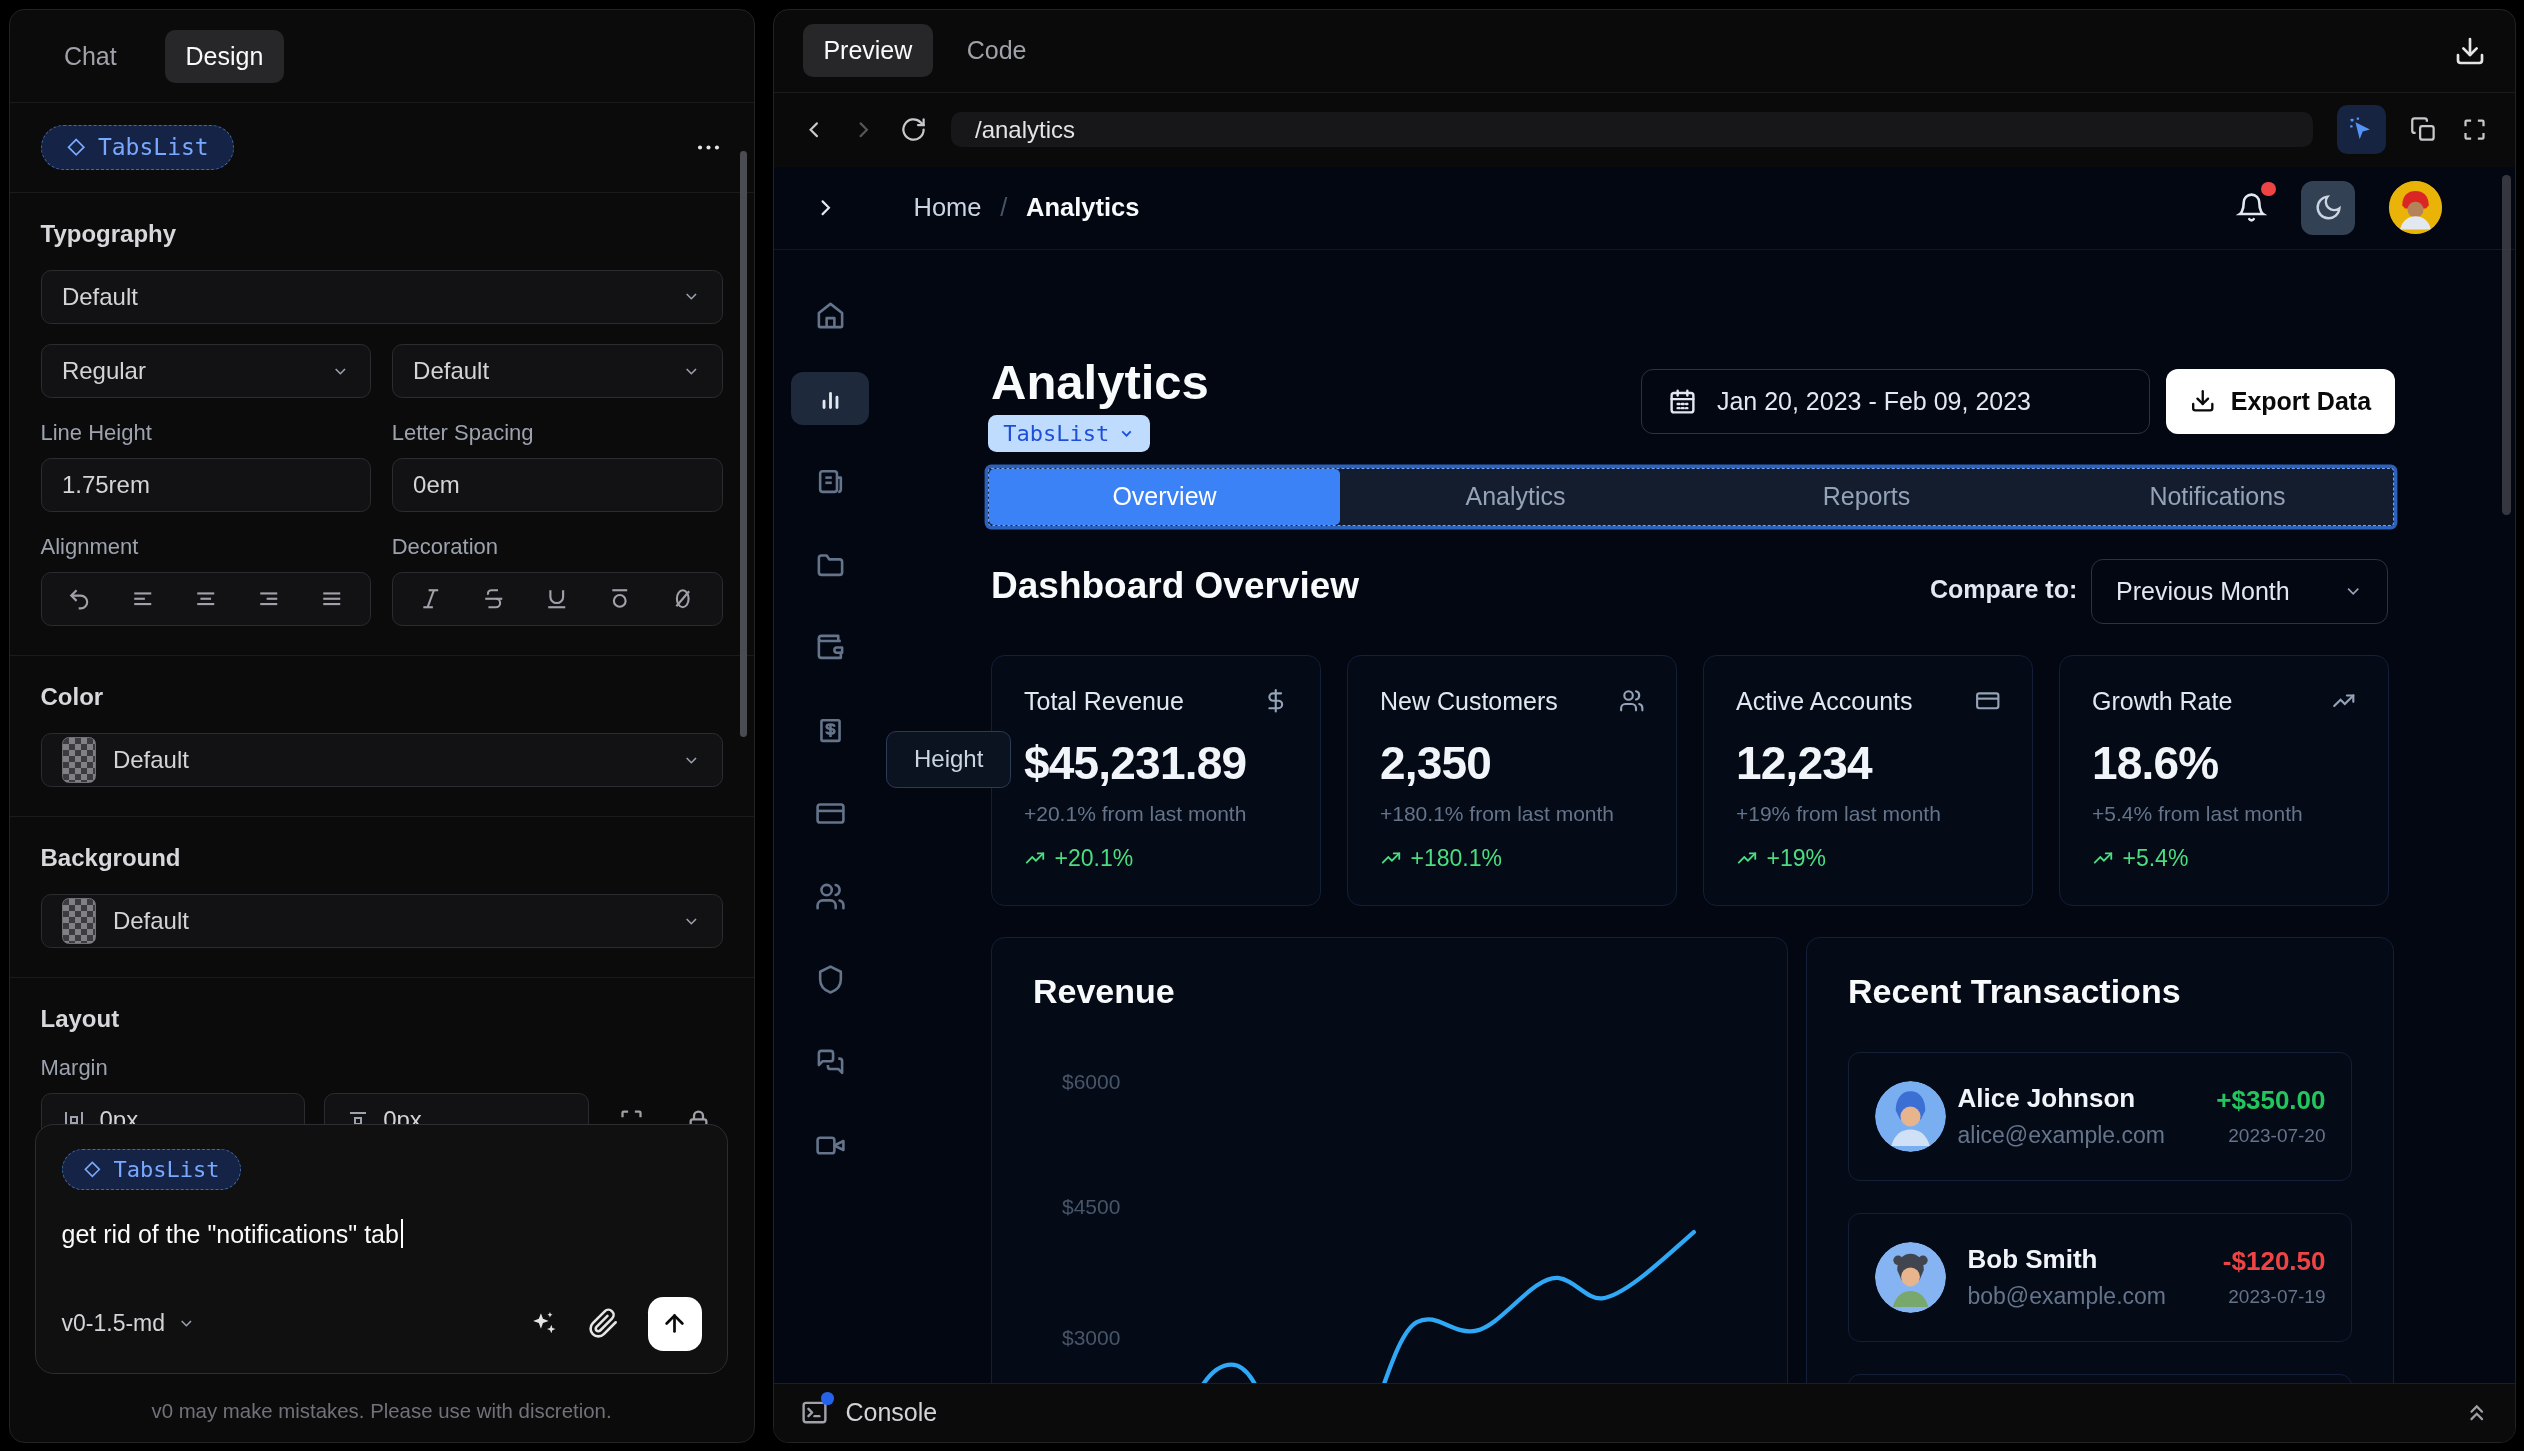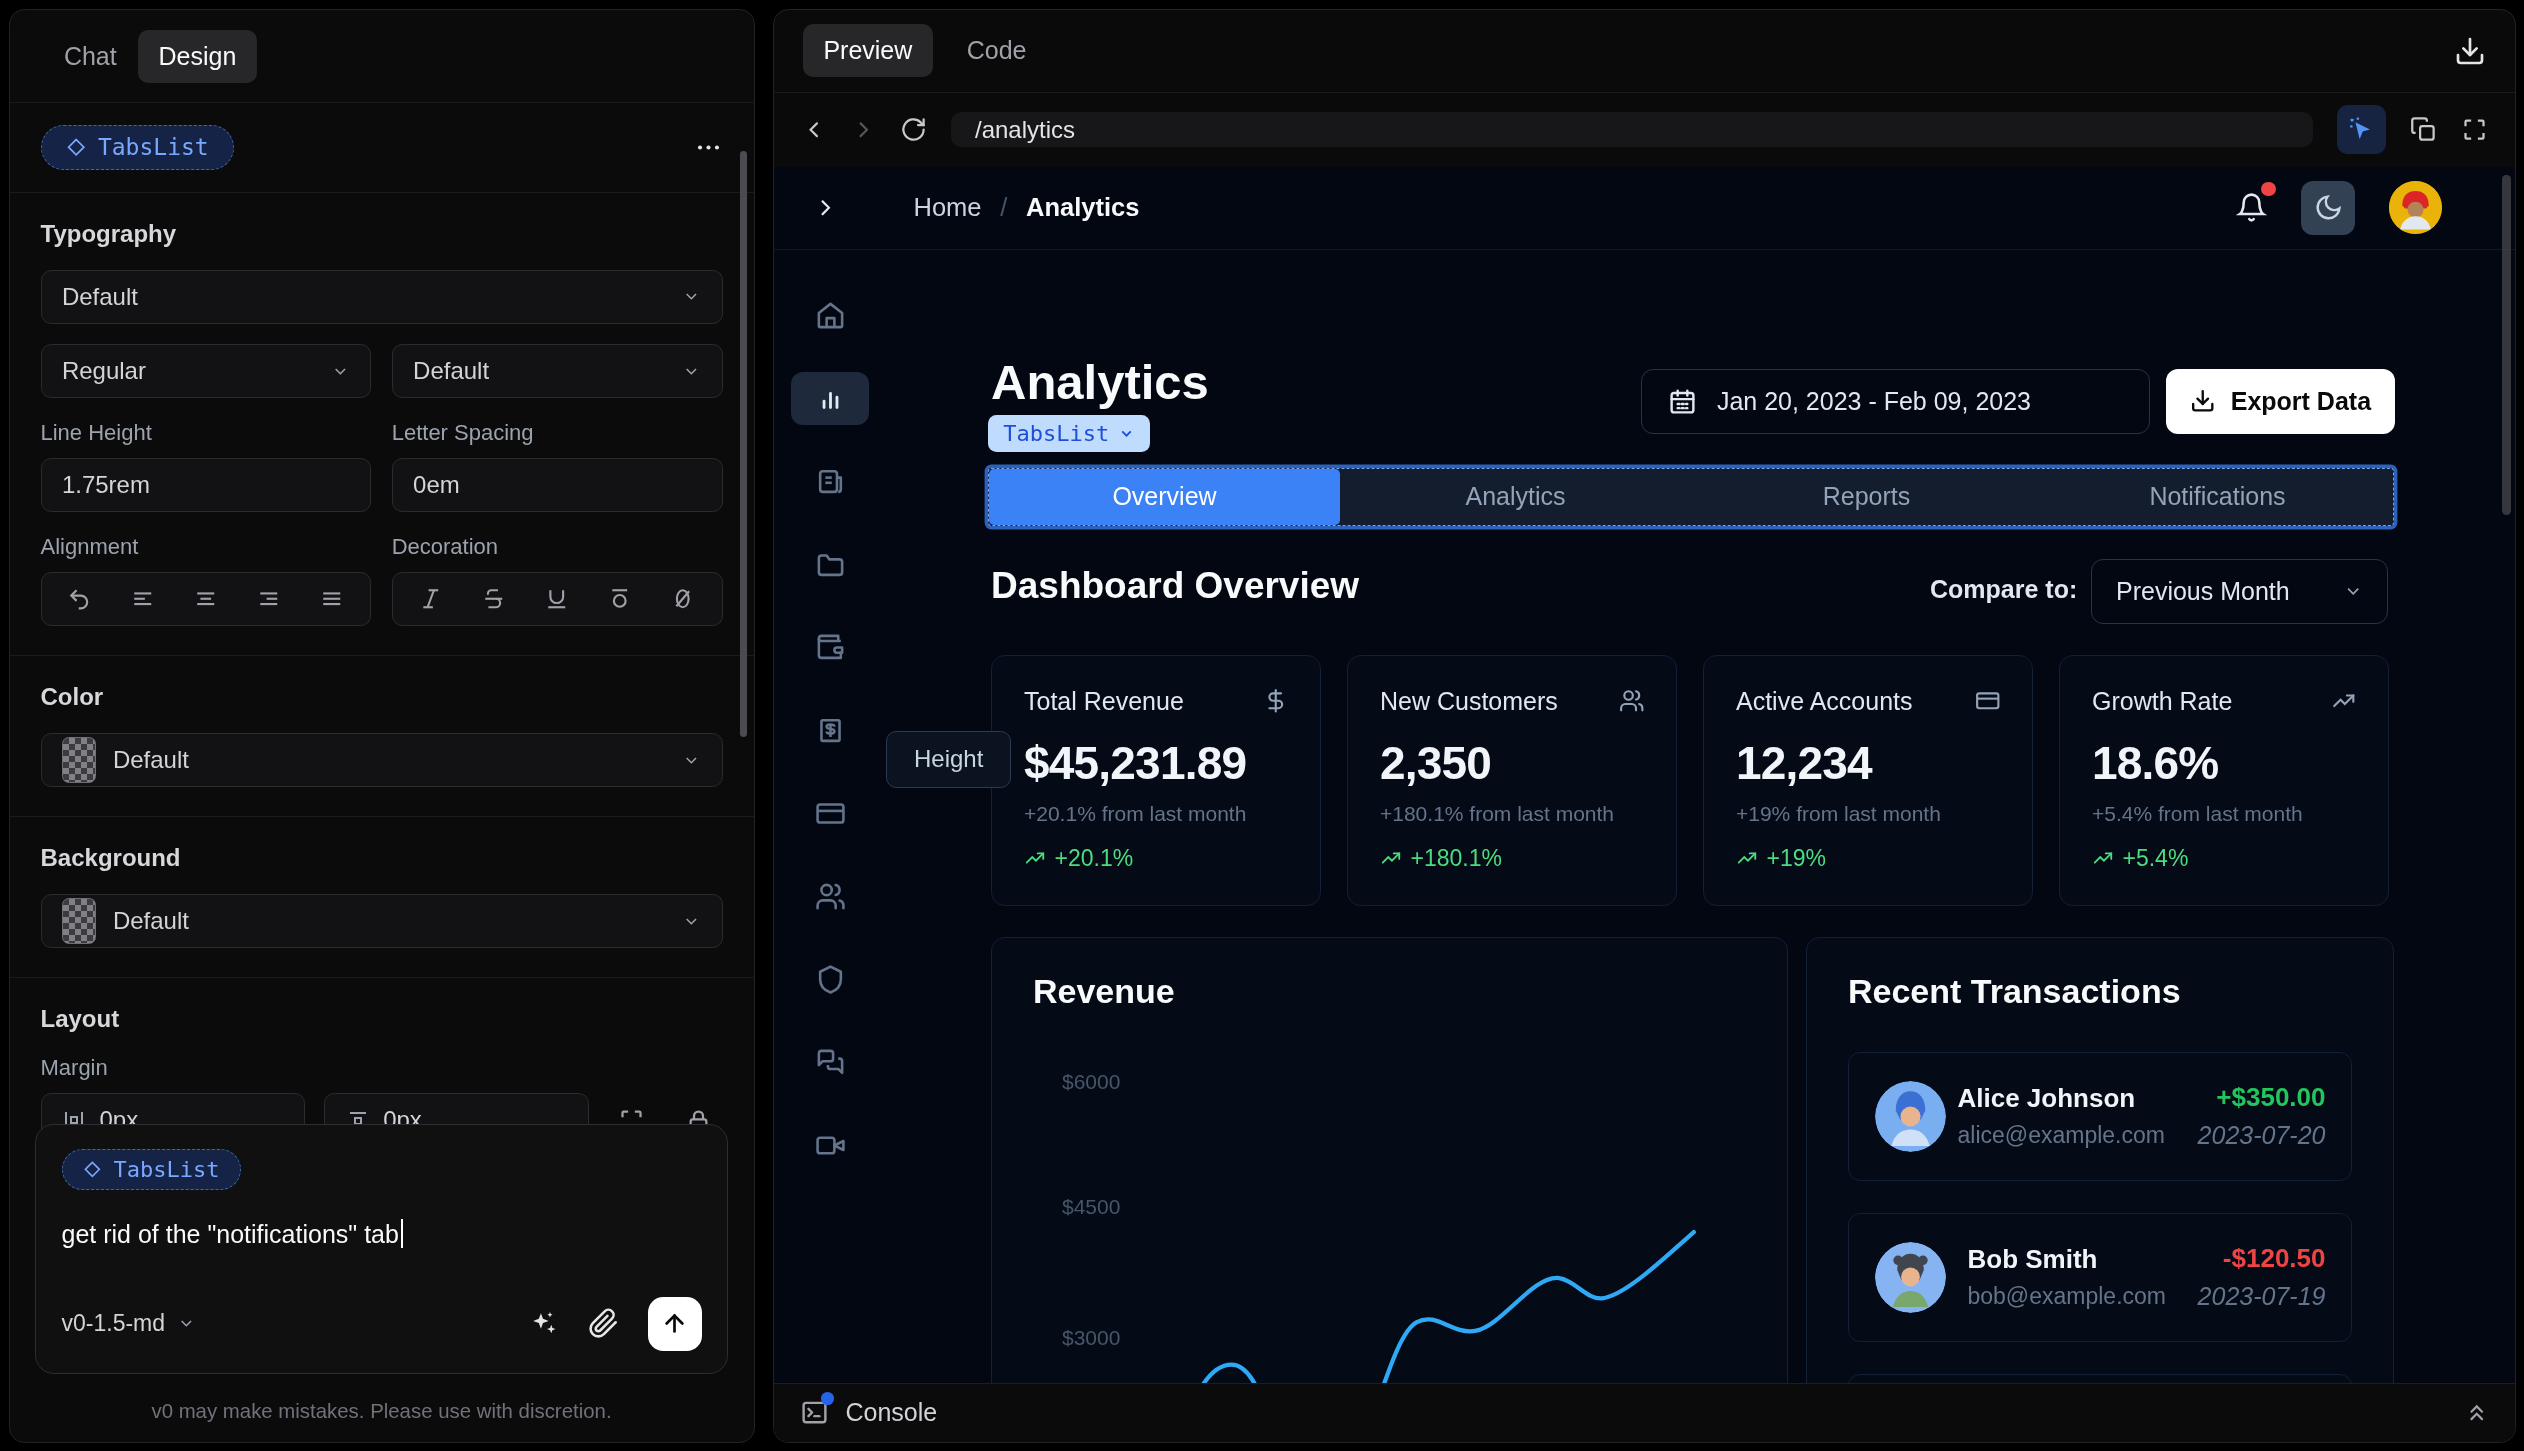--- a/index.html
+++ b/index.html
@@ -4,21 +4,21 @@
 <style>
   * { margin:0; padding:0; box-sizing:border-box; }
   html,body { background:#000; }
   body { width:2525px; height:1451px; position:relative; overflow:hidden;
          font-family:"Liberation Sans", sans-serif; color:#e5e5e5; }
   svg { display:block; }
 
   
   .left-panel { position:absolute; left:8.5px; top:8.5px; width:746px; height:1434px;
     background:#0b0b0b; border:1.7px solid #232323; border-radius:15.3px; overflow:hidden; }
-  .lp-header { display:flex; align-items:center; gap:1px; padding:20.4px 25.5px 18.7px 34px;
+  .lp-header { display:flex; align-items:center; gap:28px; padding:20.4px 25.5px 18.7px 34px;
     border-bottom:1.7px solid #1b1b1b; }
   .lp-tab { font-size:25px; color:#a1a1aa; padding:12px 20.4px; border-radius:10.2px; cursor:pointer; }
   .lp-tab.active { background:#27272a; color:#fafafa; }
   .chip-row { display:flex; align-items:center; justify-content:space-between;
     padding:22px 31px; border-bottom:1.7px solid #1b1b1b; }
   .chip { display:inline-flex; align-items:center; gap:12px; background:#152347;
     border:1.7px dashed rgba(96,165,250,.55); border-radius:849px; padding:8.5px 24px;
     color:#79a8ff; font-family:"DejaVu Sans Mono", monospace; font-size:23px; }
   .ellipsis { color:#e5e5e5; }
   .lp-section { padding:22px 31px 29px; border-bottom:1.7px solid #1b1b1b; }
@@ -137,21 +137,21 @@
   .tx-title { font-size:34px; font-weight:800; color:#f8fafc; }
   .tx-item { margin-top:32px; border:1.7px solid #141f38; border-radius:12px; padding:22px 25.5px;
     display:flex; align-items:center; gap:22px; height:129px; }
   .tx-item.first { margin-top:41px;gap:12px; }
   .tx-av { width:71px; height:71px; border-radius:50%; overflow:hidden; flex:none; }
   .tx-name { font-size:26px; font-weight:700; color:#f1f5f9; }
   .tx-email { margin-top:8.5px; font-size:23px; color:#64748b; }
   .tx-right { margin-left:auto; text-align:right; }
   .tx-amt { font-size:26px; font-weight:700; }
   .tx-amt.pos { color:#22c55e; } .tx-amt.neg { color:#ef4444; }
-  .tx-date { margin-top:8.5px; font-size:25px; color:#64748b;font-style:italic; }
+  .tx-date { margin-top:8.5px; font-size:19px; color:#64748b; }
 
   .vp-scrollthumb { position:absolute; right:4.2px; top:8.5px; width:8.5px; height:340px;
     background:#3f3f46; border-radius:4.2px; opacity:.85; }
 
   .console-bar { height:59px; border-top:1.7px solid #1e1e1e; background:#0b0b0c; display:flex;
     align-items:center; gap:17px; padding:0 25.5px; }
   .console-ic { position:relative; color:#a1a1aa; }
   .console-dot { position:absolute; right:-5.1px; top:-6px; width:12.7px; height:12.7px; border-radius:50%;
     background:#2563eb; }
   .console-label { font-size:25px; color:#d4d4d8; }

